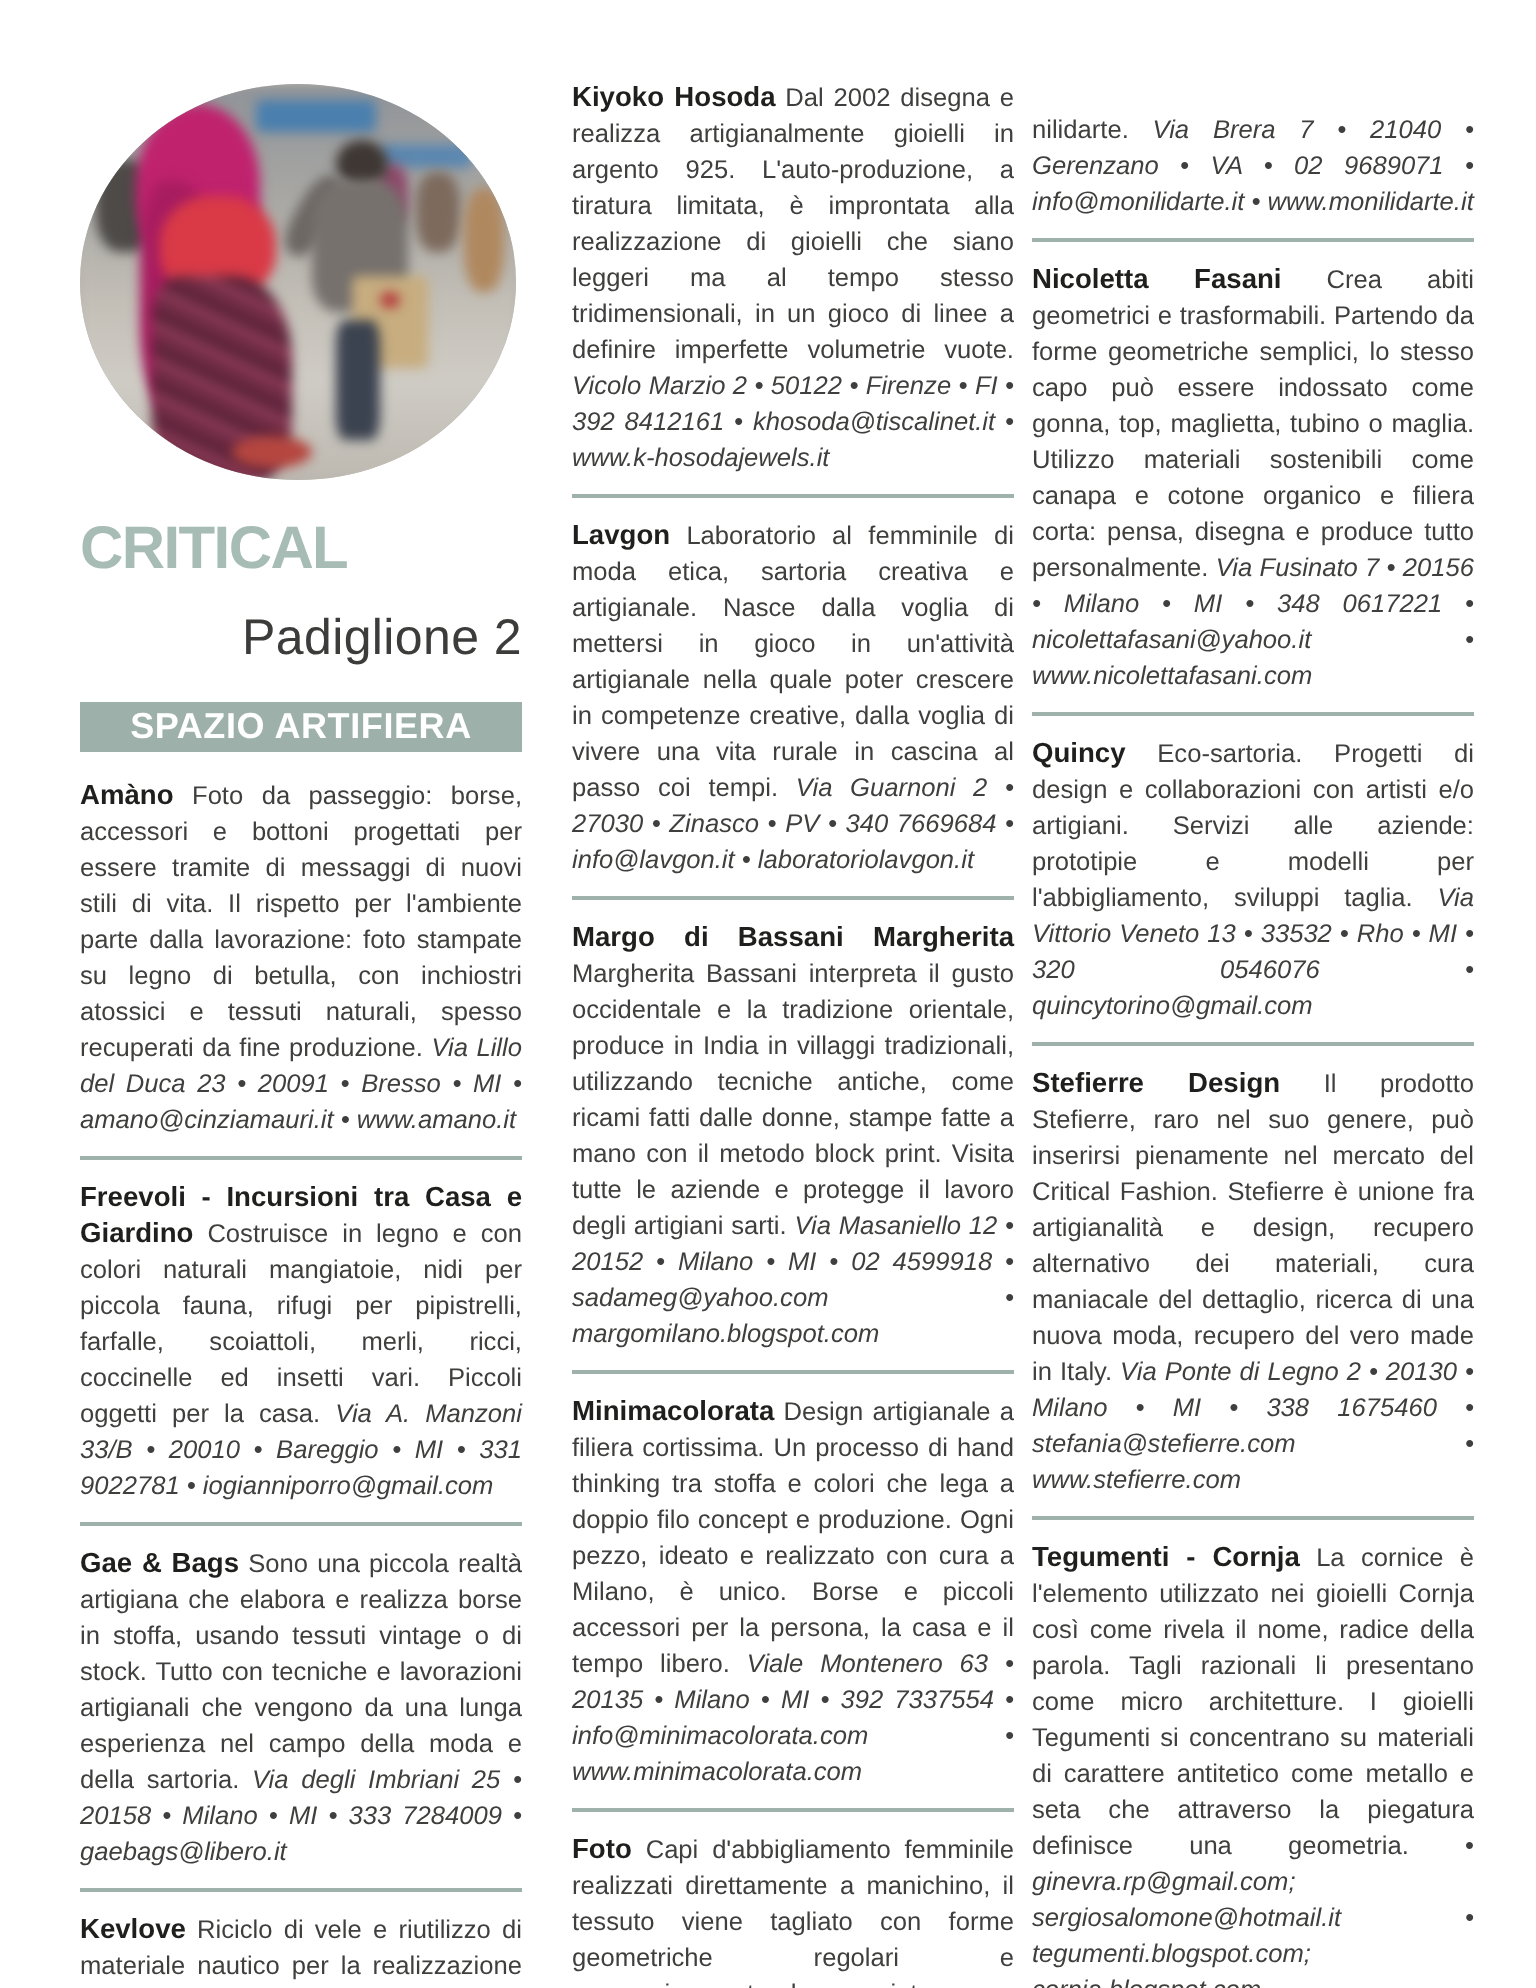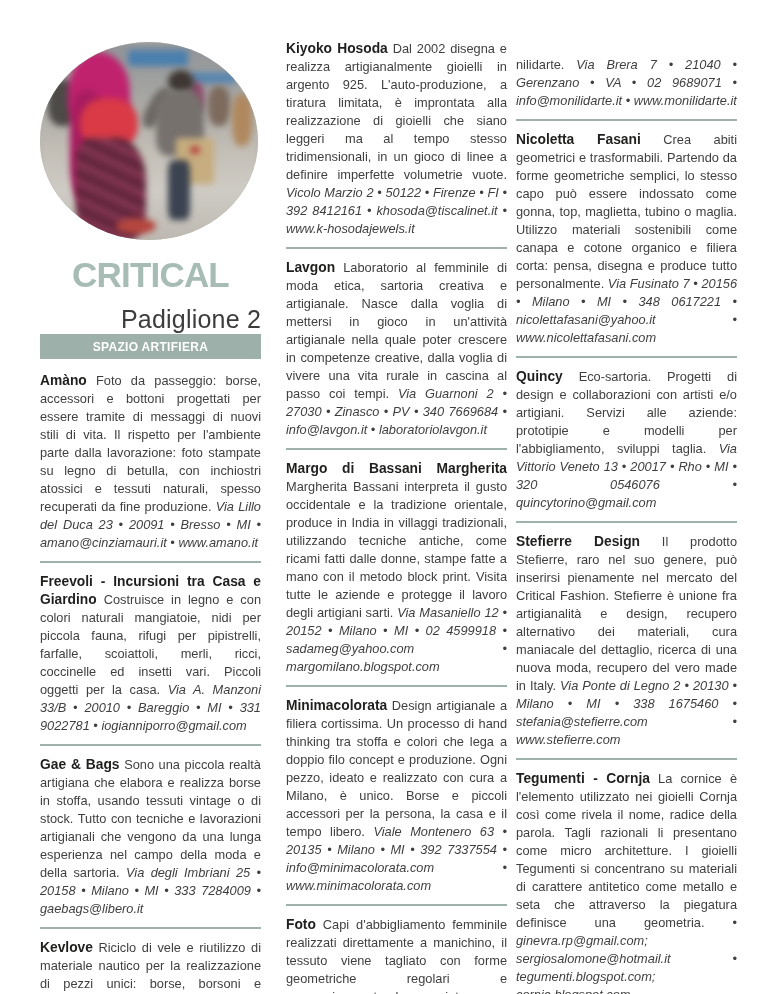--- a/index.html
+++ b/index.html
@@ -40,25 +40,25 @@
   .ph-fig-r-jacket{left:116px;top:48px;width:48px;height:66px;background:#76716d;border-radius:35% 35% 25% 25%;}
   .ph-fig-r-arm{left:108px;top:44px;width:18px;height:44px;background:#6d6864;border-radius:40%;transform:rotate(30deg);}
   .ph-bag{left:136px;top:96px;width:38px;height:46px;background:#c7ad7f;border-radius:8%;}
   .ph-bag-logo{left:150px;top:104px;width:10px;height:8px;background:#b4393a;border-radius:50%;}
   .ph-fig-r-legs{left:128px;top:118px;width:22px;height:60px;background:#3c4350;border-radius:20%;}
   .ph-floor-mark{left:76px;top:176px;width:40px;height:16px;background:#b5463f;border-radius:50%;}
   .badge{position:absolute;left:2px;top:0;width:66px;height:64px;border-radius:50%;
     background:var(--accent);color:#ffffff;display:flex;align-items:center;justify-content:center;
     font-size:25px;font-weight:bold;letter-spacing:0.5px;z-index:2;}
 
-  .title{color:var(--title);font-weight:bold;font-size:35px;line-height:30px;letter-spacing:-0.8px;text-align:center;}
+  .title{color:var(--title);font-weight:bold;font-size:30px;line-height:30px;letter-spacing:-0.8px;}
   .subtitle{margin-top:15px;font-size:25px;color:#3c3c3b;letter-spacing:0.2px;text-align:right;}
-  .section-bar{height:25px;background:var(--accent);color:#ffffff;
+  .section-bar{margin-top:17px;height:25px;background:var(--accent);color:#ffffff;
     display:flex;align-items:center;justify-content:center;
-    font-weight:bold;font-size:12px;letter-spacing:0.3px;}
+    font-weight:bold;font-size:18px;letter-spacing:0.3px;}
   .entries{margin-top:13px;}
   .col-mid .entries,.col-right .entries{margin-top:0;}
 
   .entry-text{font-size:12.8px;line-height:18px;text-align:justify;color:var(--ink);}
   .ename{font-weight:bold;font-size:13.8px;color:var(--name-ink);}
   .econtact{font-style:italic;}
   .rule{height:2px;background:var(--rule);margin:9px 0 10px;}
 </style>
 </head>
 <body>
@@ -142,21 +142,21 @@
     <div class="entries">
         <div class="entry">
           <p class="entry-text"><span>nilidarte.</span><span class="econtact"> Via Brera 7 • 21040 • Gerenzano • VA • 02 9689071 • info@monilidarte.it • www.monilidarte.it</span></p>
         </div>
         <div class="rule"></div>
         <div class="entry">
           <p class="entry-text"><span class="ename">Nicoletta Fasani</span><span> Crea abiti geometrici e trasformabili. Partendo da forme geometriche semplici, lo stesso capo può essere indossato come gonna, top, maglietta, tubino o maglia. Utilizzo materiali sostenibili come canapa e cotone organico e filiera corta: pensa, disegna e produce tutto personalmente.</span><span class="econtact"> Via Fusinato 7 • 20156 • Milano • MI • 348 0617221 • nicolettafasani@yahoo.it • www.nicolettafasani.com</span></p>
         </div>
         <div class="rule"></div>
         <div class="entry">
-          <p class="entry-text"><span class="ename">Quincy</span><span> Eco-sartoria. Progetti di design e collaborazioni con artisti e/o artigiani. Servizi alle aziende: prototipie e modelli per l'abbigliamento, sviluppi taglia.</span><span class="econtact"> Via Vittorio Veneto 13 • 20017 • Rho • MI • 320 0546076 • quincytorino@gmail.com</span></p>
+          <p class="entry-text"><span class="ename">Quincy</span><span> Eco-sartoria. Progetti di design e collaborazioni con artisti e/o artigiani. Servizi alle aziende: prototipie e modelli per l'abbigliamento, sviluppi taglia.</span><span class="econtact"> Via Vittorio Veneto 13 • 33532 • Rho • MI • 320 0546076 • quincytorino@gmail.com</span></p>
         </div>
         <div class="rule"></div>
         <div class="entry">
           <p class="entry-text"><span class="ename">Stefierre Design</span><span> Il prodotto Stefierre, raro nel suo genere, può inserirsi pienamente nel mercato del Critical Fashion. Stefierre è unione fra artigianalità e design, recupero alternativo dei materiali, cura maniacale del dettaglio, ricerca di una nuova moda, recupero del vero made in Italy.</span><span class="econtact"> Via Ponte di Legno 2 • 20130 • Milano • MI • 338 1675460 • stefania@stefierre.com • www.stefierre.com</span></p>
         </div>
         <div class="rule"></div>
         <div class="entry">
           <p class="entry-text"><span class="ename">Tegumenti - Cornja</span><span> La cornice è l'elemento utilizzato nei gioielli Cornja così come rivela il nome, radice della parola. Tagli razionali li presentano come micro architetture. I gioielli Tegumenti si concentrano su materiali di carattere antitetico come metallo e seta che attraverso la piegatura definisce una geometria. •</span><span class="econtact"> ginevra.rp@gmail.com; sergiosalomone@hotmail.it • tegumenti.blogspot.com; cornja.blogspot.com</span></p>
         </div>
       </div>

